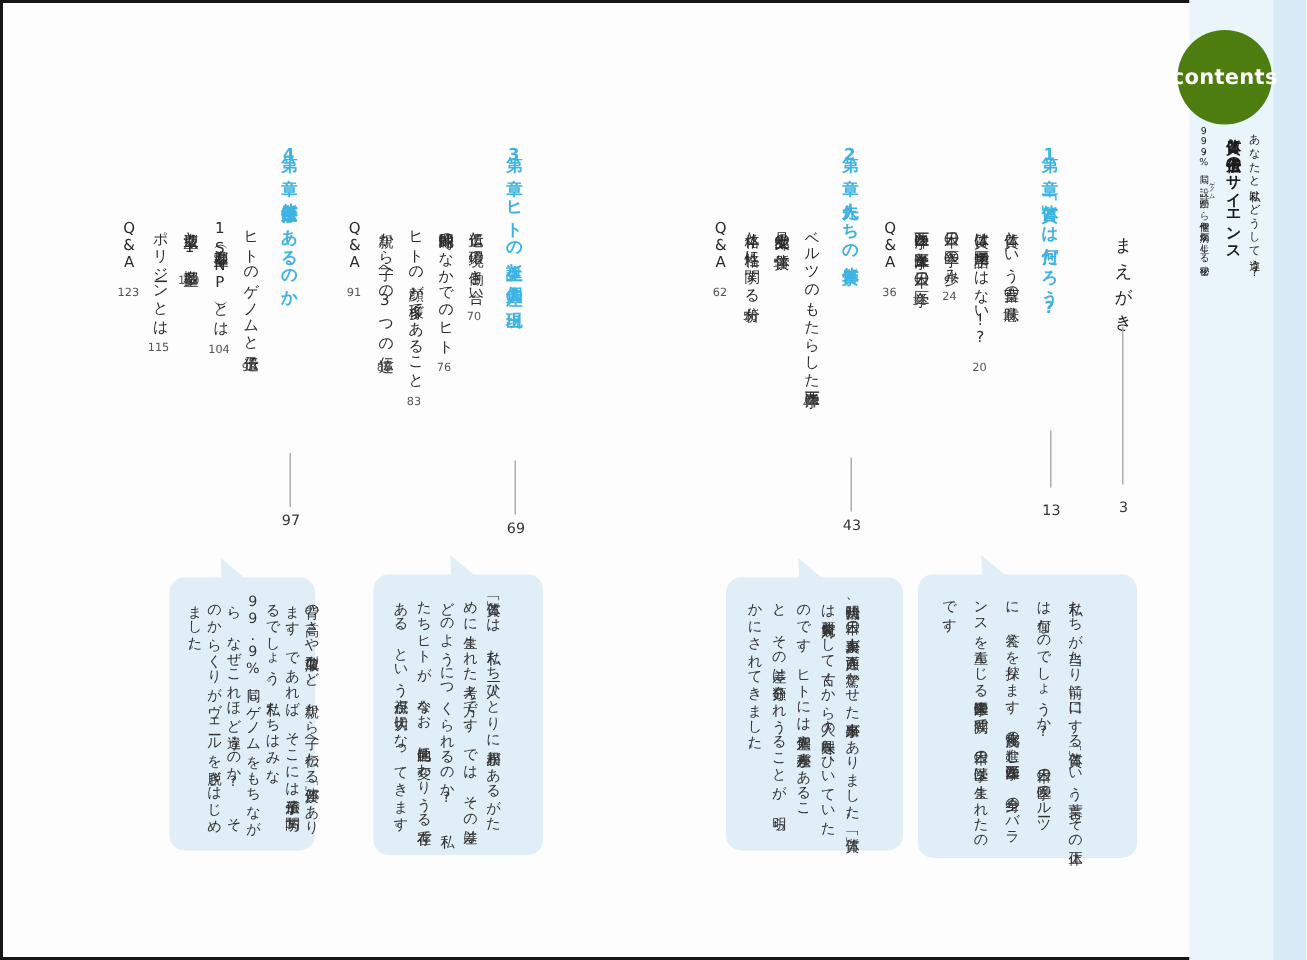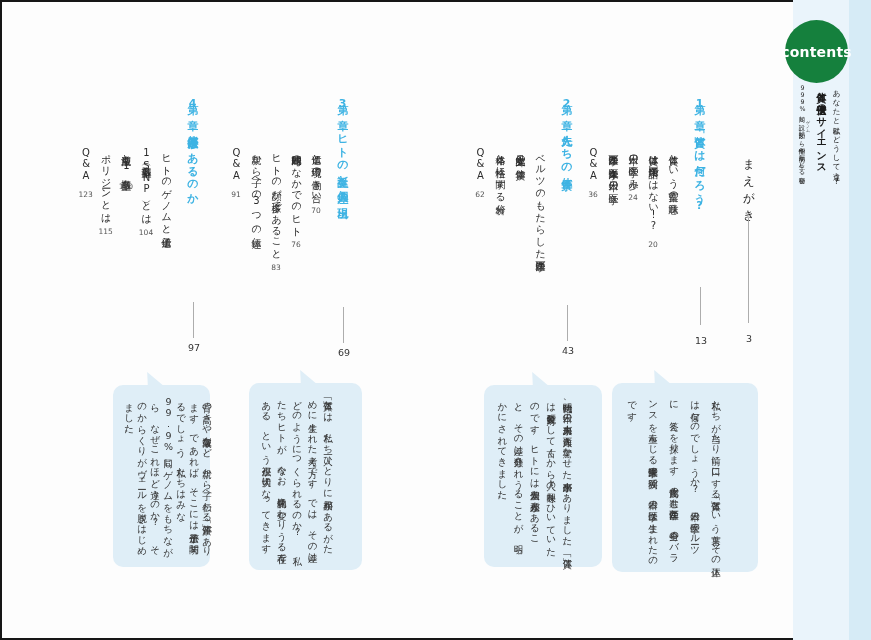--- a/index.html
+++ b/index.html
@@ -11,21 +11,21 @@
   .paper{
     position:absolute;left:0;top:0;width:791px;height:636px;
     background:#fdfdfd;border-left:2px solid #161616;border-top:2px solid #161616;border-bottom:2px solid #161616;
   }
   
   .strip-outer{position:absolute;top:0;right:0;width:78px;height:640px;background:#eaf4fb;}
   .strip-inner{position:absolute;top:0;right:0;width:22px;height:640px;background:#d6ebf6;}
   
   .circle{
     position:absolute;left:785px;top:20px;width:63px;height:63px;border-radius:50%;
-    background:#15803d;display:flex;align-items:center;justify-content:center;
+    background:#4d7c0f;display:flex;align-items:center;justify-content:center;
   }
   .circle span{color:#ffffff;font-weight:bold;font-size:14px;letter-spacing:0.2px;}
   
   .book-head{
     position:absolute;top:84px;right:30px;height:158px;
     writing-mode:vertical-rl;text-orientation:upright;color:#1c1c1c;
   }
   .tagline{font-size:7.5px;letter-spacing:0.6px;color:#222;}
   .book-title{font-size:10px;font-weight:bold;letter-spacing:0.4px;margin-right:3px;}
   .subtitle{font-size:6.3px;letter-spacing:0;margin-right:4px;color:#222;}

